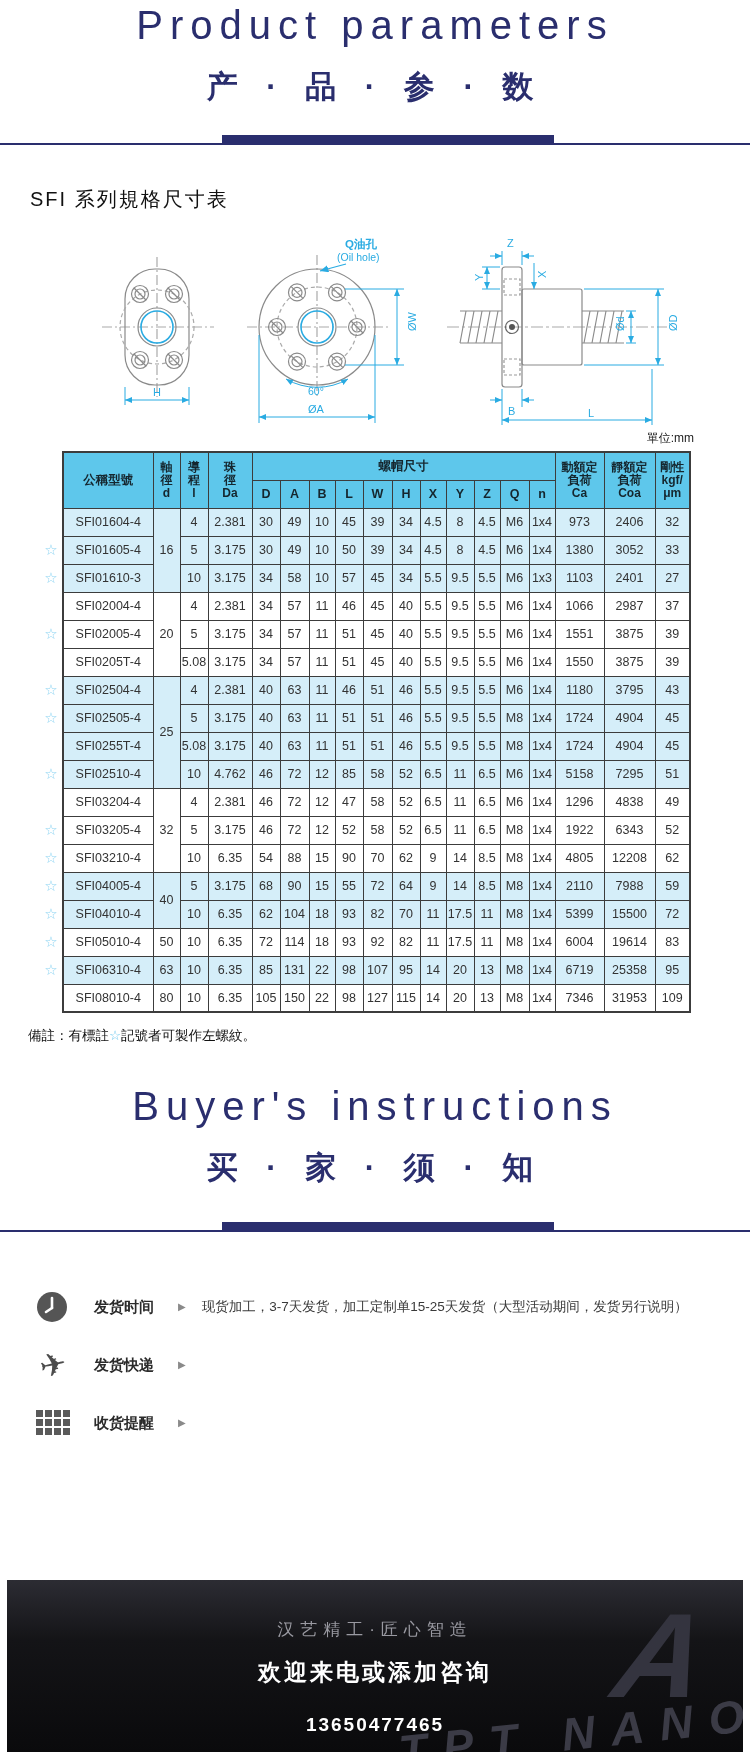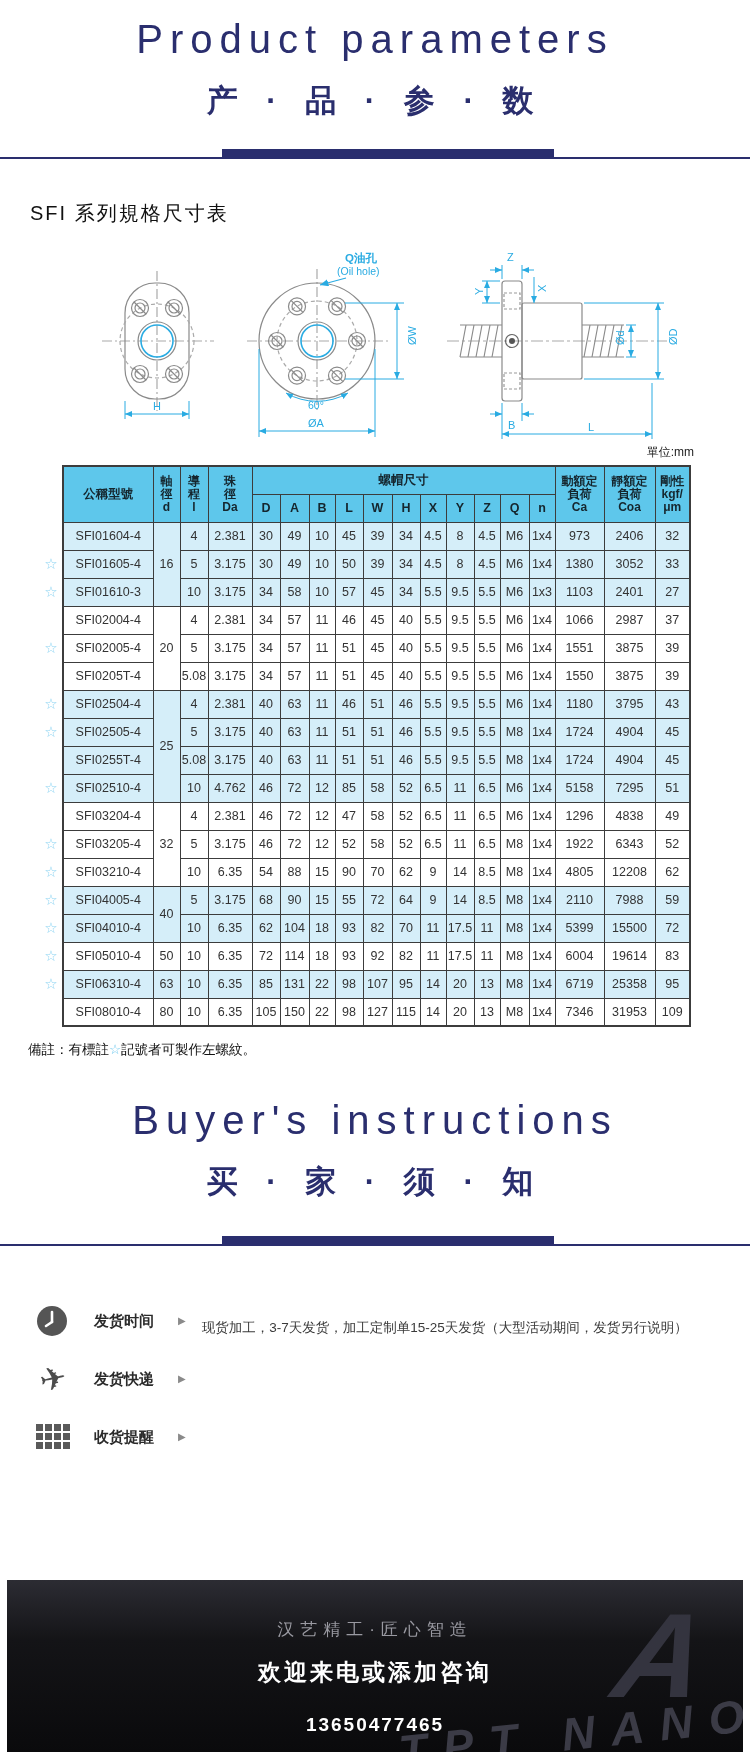--- a/index.html
+++ b/index.html
@@ -2,21 +2,21 @@
 <html><head>
 <meta charset="utf-8">
 <style>
   * { margin: 0; padding: 0; box-sizing: border-box; }
   html, body { background: #fff; }
   body {
     width: 750px; height: 1757px; overflow: hidden; position: relative;
     font-family: "Liberation Sans", "DejaVu Sans", sans-serif; color: #222;
   }
   
-  .sec-header { text-align: center; padding-top: 14px; }
+  .sec-header { text-align: center; }
   .sec-title-en {
     color: #2a2e6e; font-size: 40px; font-weight: 500; letter-spacing: 7px;
     line-height: 50px;
   }
   .sec-title-cn {
     color: #2a2e6e; font-size: 31px; font-weight: bold; letter-spacing: 10px;
     margin-top: 16px;
   }
   .divider { position: relative; margin-top: 26px; height: 12px; }
   .divider .thin {
@@ -48,21 +48,21 @@
   table.spec thead tr:first-child th { border-top-width: 2px; }
   table.spec tbody tr:last-child td { border-bottom-width: 2px; }
   table.spec tbody tr.blue td { background: #d5eef9; }
   table.spec tbody tr.white td { background: #ffffff; }
   table.spec tbody tr td.star-cell { background: #fff; }
   
   .note { margin: 14px 0 0 28px; font-size: 13.5px; color: #111; }
   .note .note-star { color: #6fc8ee; }
   
   .info-section { margin-top: 56px; padding: 0 34px; }
-  .info-row { display: flex; align-items: flex-end; margin-bottom: 22px; }
+  .info-row { display: flex; align-items: flex-start; margin-bottom: 22px; }
   .info-icon { width: 38px; flex: 0 0 38px; height: 36px; position: relative; }
   .info-label {
     flex: 0 0 84px; margin-left: 22px; font-weight: bold; font-size: 15px; color: #2b2b2b;
     line-height: 36px; white-space: nowrap;
   }
   .info-arrow { color: #8a8a8a; font-size: 10px; line-height: 36px; margin-right: 16px; }
   .info-text { flex: 1; font-size: 13.5px; color: #3a3a3a; line-height: 22px; padding-top: 7px; }
   .icon-airplane { font-size: 32px; color: #4c4c4c; line-height: 36px; text-align: center; display: block; transform: rotate(-12deg); }
   .grid-icon { display: grid; grid-template-columns: repeat(4, 7px); grid-gap: 2px; padding-top: 5px; justify-content: center; }
   .grid-icon i { width: 7px; height: 7px; background: #5a5a5a; }

